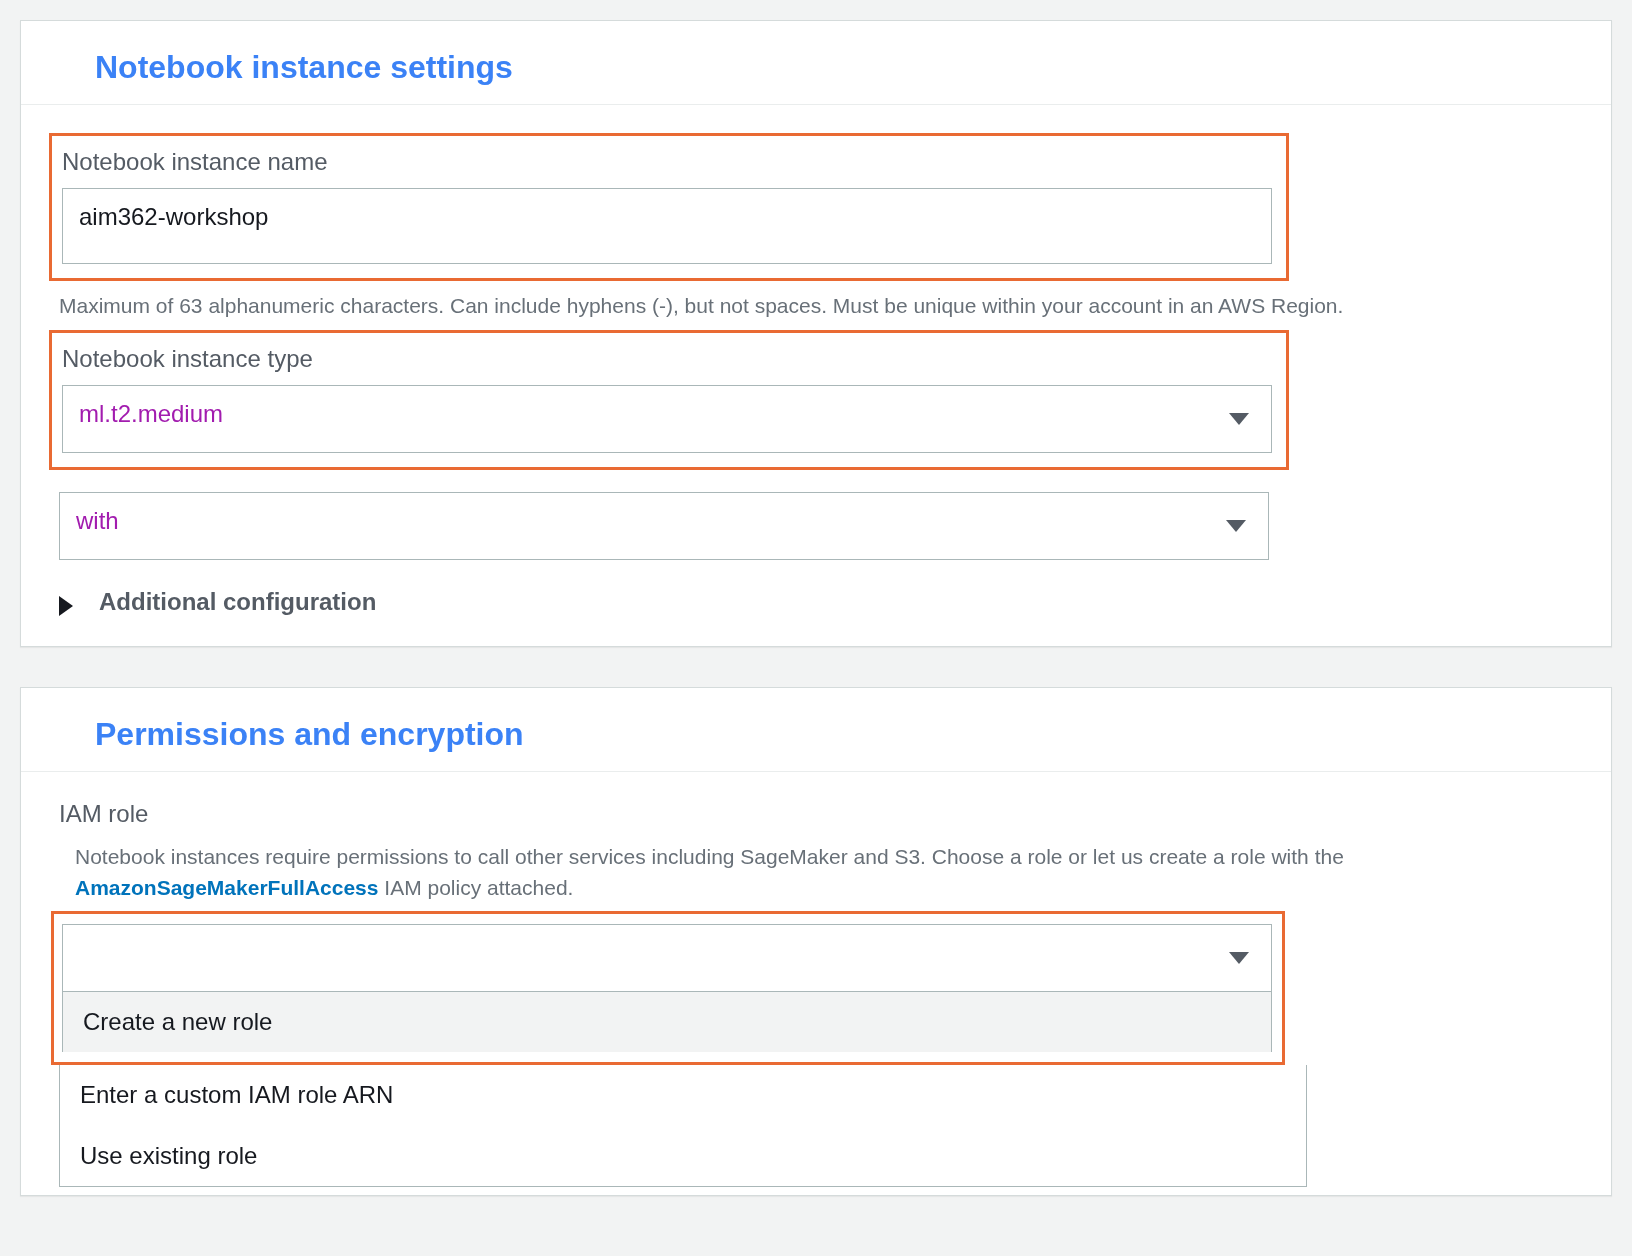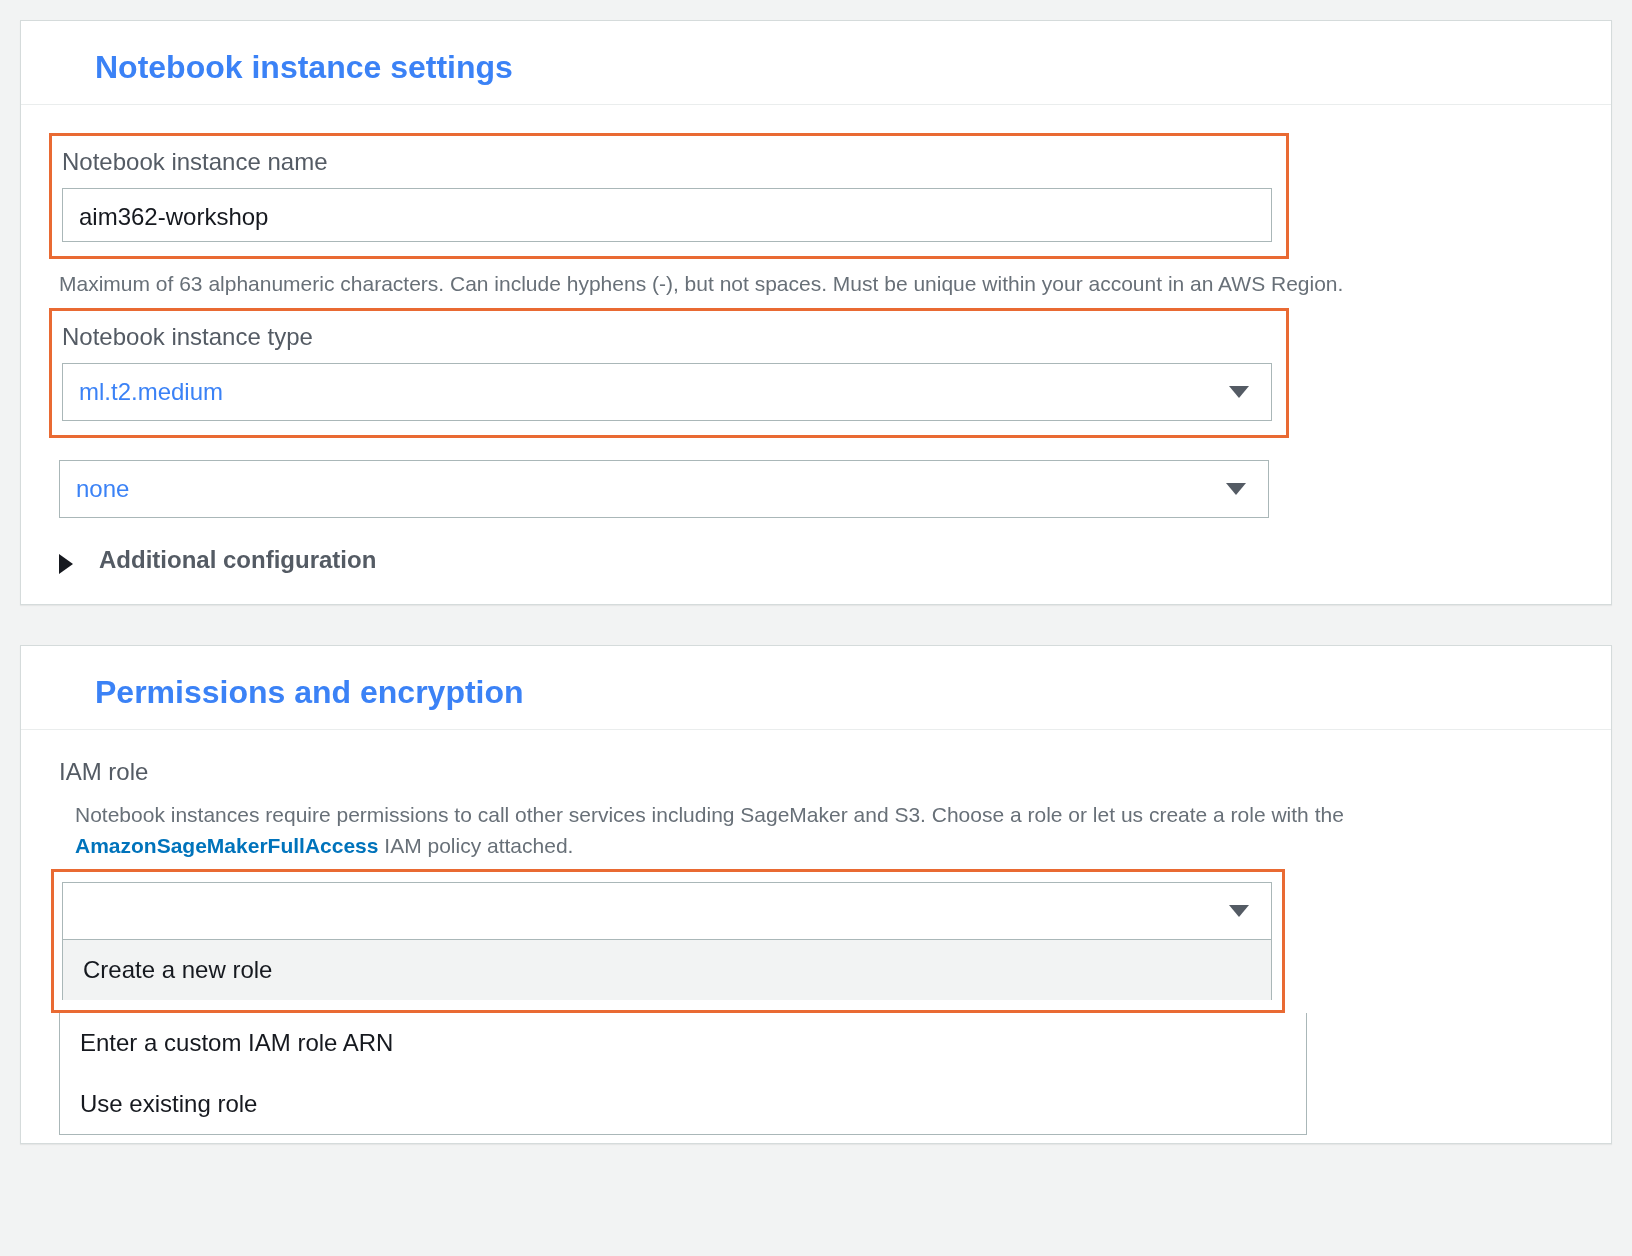--- a/index.html
+++ b/index.html
@@ -37,39 +37,39 @@
       margin-bottom: 28px;
     }
     .field-label {
       font-size: 24px;
       color: #545b64;
       margin-bottom: 14px;
       display: block;
     }
     .text-input {
       width: 1210px;
-      height: 54px;
+      height: 76px;
       border: 1px solid #aab7b8;
       padding: 0 16px;
       font-size: 24px;
       color: #16191f;
       background: #ffffff;
       line-height: 56px;
     }
     .select-wrap {
       position: relative;
       width: 1210px;
     }
     .select-box {
       width: 100%;
-      height: 58px;
+      height: 68px;
       border: 1px solid #aab7b8;
       padding: 0 50px 0 16px;
       font-size: 24px;
-      color: #3b82f6;
+      color: #a21caf;
       background: #ffffff;
       line-height: 56px;
       position: relative;
       cursor: pointer;
     }
     .caret-down {
       position: absolute;
       right: 22px;
       top: 50%;
       transform: translateY(-50%);
@@ -197,21 +197,21 @@
         <div class="select-box">
           <span>ml.t2.medium</span>
           <span class="caret-down"></span>
         </div>
       </div>
     </div>
 
     <div class="field-group" style="margin-top:22px;">
       <div class="select-wrap">
         <div class="select-box">
-          <span>none</span>
+          <span>with</span>
           <span class="caret-down"></span>
         </div>
       </div>
     </div>
 
     <div class="expand-row">
       <span class="caret-right"></span>
       <span class="expand-label">Additional configuration</span>
     </div>
 

